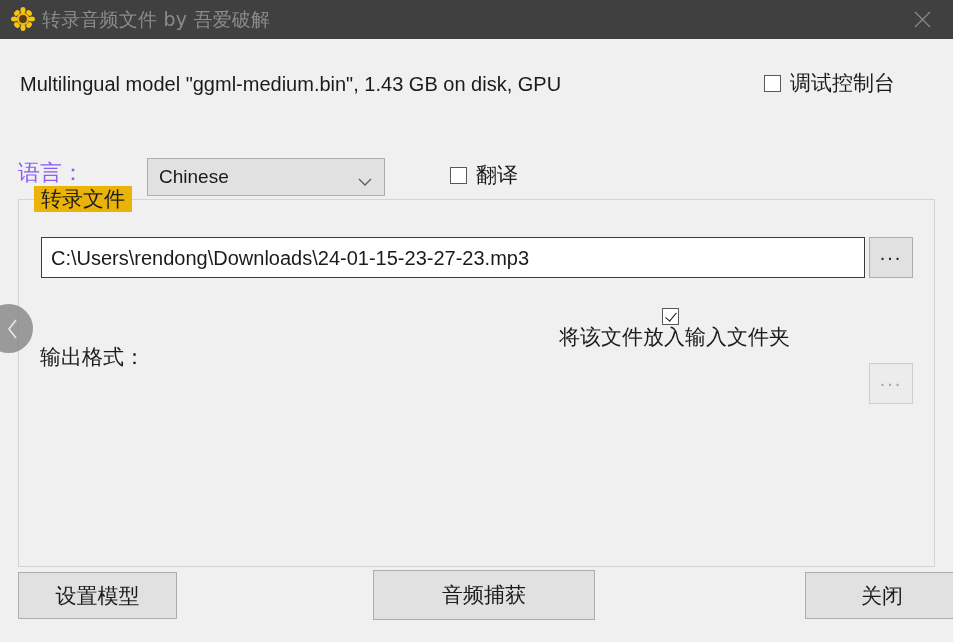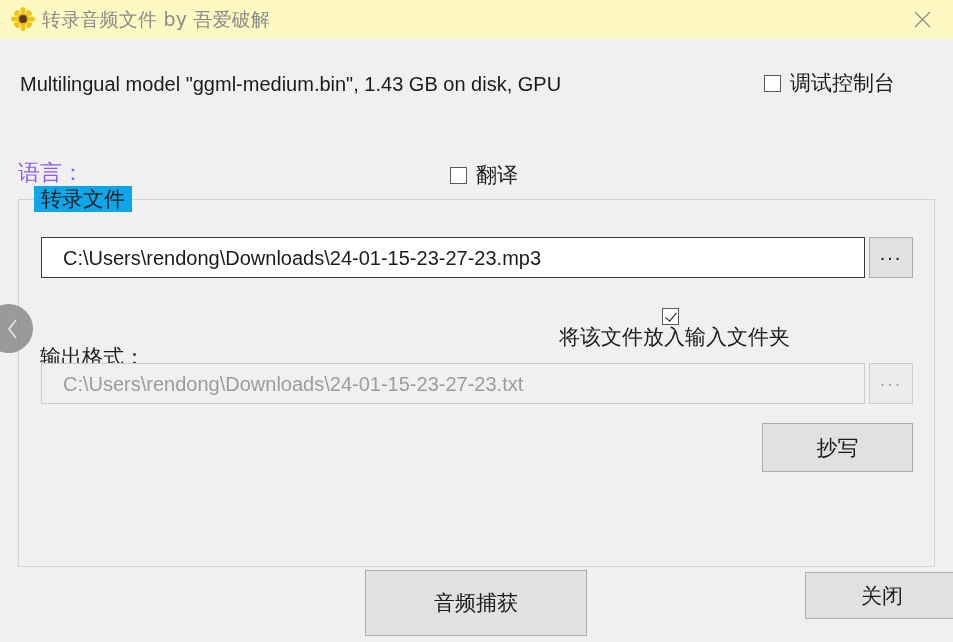--- a/index.html
+++ b/index.html
@@ -23,21 +23,21 @@
     background: #f0f0f0;
     box-sizing: border-box;
   }
 
   
   #titlebar {
     position: absolute;
     left: 0; top: 0;
     width: 953px;
     height: 51px;
-    background: #fef9c3;
+    background: #404040;
     display: flex;
     align-items: center;
   }
   #app-icon {
     position: absolute;
     left: 11px;
     top: 7px;
     width: 24px;
     height: 24px;
   }
@@ -174,35 +174,35 @@
     top: 160px;
     width: 917px;
     height: 368px;
     border: 1px solid #d4d4d4;
     box-sizing: border-box;
   }
   #group-title {
     position: absolute;
     left: 34px;
     top: 147px;
-    background: #0ea5e9;
+    background: #eab308;
     padding: 0 7px;
     font-size: 21px;
     color: #1b1b1b;
     line-height: 26px;
     white-space: nowrap;
   }
 
   
   .field {
     position: absolute;
     box-sizing: border-box;
     display: flex;
     align-items: center;
-    padding-left: 21px;
+    padding-left: 9px;
     font-size: 20px;
     line-height: 24px;
     white-space: nowrap;
     overflow: hidden;
   }
   #input-path {
     left: 41px; top: 198px; width: 824px; height: 41px;
     background: #ffffff;
     border: 1px solid #3b3b3b;
     color: #1b1b1b;
@@ -259,21 +259,21 @@
     display: flex;
     align-items: center;
     justify-content: center;
     font-size: 21px;
     color: #1b1b1b;
     cursor: default;
     white-space: nowrap;
   }
   #transcribe-btn { left: 762px; top: 384px; width: 151px; height: 49px; }
   #set-model-btn  { left: 18px;  top: 533px; width: 159px; height: 47px; }
-  #audio-capture-btn { left: 365px; top: 531px; width: 222px; height: 66px; }
+  #audio-capture-btn { left: 373px; top: 531px; width: 222px; height: 50px; }
   #close-button   { left: 805px; top: 533px; width: 154px; height: 47px; }
 
   
   #collapse-handle {
     position: absolute;
     left: -16px;
     top: 265px;
     width: 49px;
     height: 49px;
     border-radius: 50%;
@@ -322,20 +322,28 @@
 
     <div id="model-info">Multilingual model "ggml-medium.bin", 1.43 GB on disk, GPU</div>
 
     <div id="debug-console-row" class="chk-row">
       <span class="chk-box"></span>
       <span class="chk-label cn">调试控制台</span>
     </div>
 
     <div id="lang-label" class="cn">语言：</div>
 
+    <div id="lang-combo" class="combo">
+      <span class="combo-text">Chinese</span>
+      <span class="combo-arrow">
+        <svg width="14" height="9" viewBox="0 0 14 9" aria-hidden="true">
+          <path d="M1 1.5 L7 7.5 L13 1.5" stroke="#5c5c5c" stroke-width="1.3" fill="none"></path>
+        </svg>
+      </span>
+    </div>
 
     <div id="translate-row" class="chk-row">
       <span class="chk-box"></span>
       <span class="chk-label cn">翻译</span>
     </div>
 
     <div id="group-box"></div>
     <div id="group-title" class="cn">转录文件</div>
 
     <div id="input-path" class="field">C:\Users\rendong\Downloads\24-01-15-23-27-23.mp3</div>
@@ -345,28 +353,27 @@
     </div>
 
     <div id="format-label" class="cn">输出格式：</div>
 
 
     <div id="input-folder-row" class="chk-row">
       <span class="chk-box checked"></span>
       <span class="chk-label cn">将该文件放入输入文件夹</span>
     </div>
 
-    <div id="output-path" class="field">C:\Users\rendong\Downloads\24-01-15-23-27-23.txt</div>
 
     <div id="output-browse" class="dots-btn">
       <span>...</span>
     </div>
 
-    <div id="transcribe-btn" class="btn cn">抄写</div>
-
+
+    <div id="set-model-btn" class="btn cn">设置模型</div>
     <div id="audio-capture-btn" class="btn cn">音频捕获</div>
     <div id="close-button" class="btn cn">关闭</div>
 
     <div id="collapse-handle">
       <span>
         <svg width="12" height="20" viewBox="0 0 12 20" aria-hidden="true">
           <path d="M9 1 L2 10 L9 19" stroke="#e6e6e6" stroke-width="1.6" fill="none"></path>
         </svg>
       </span>
     </div>

